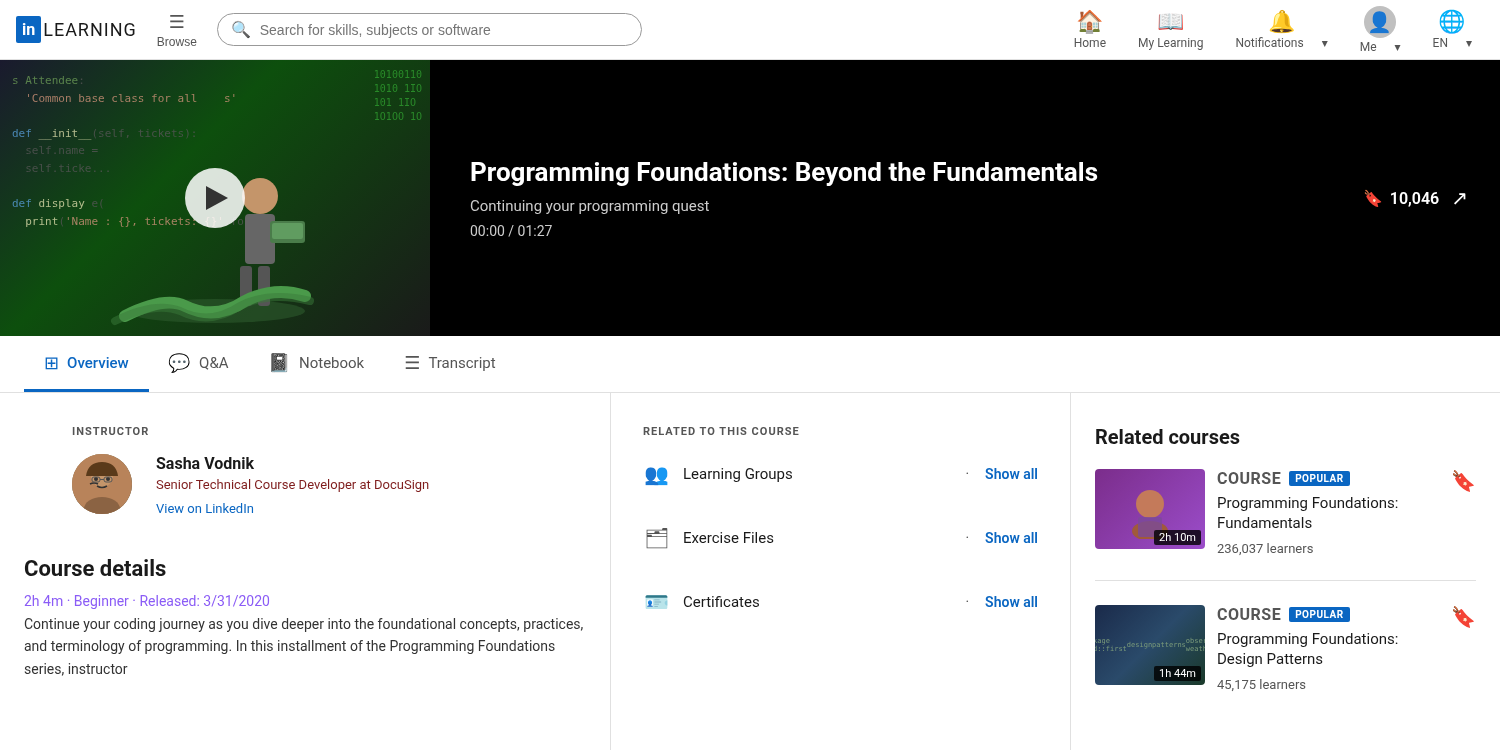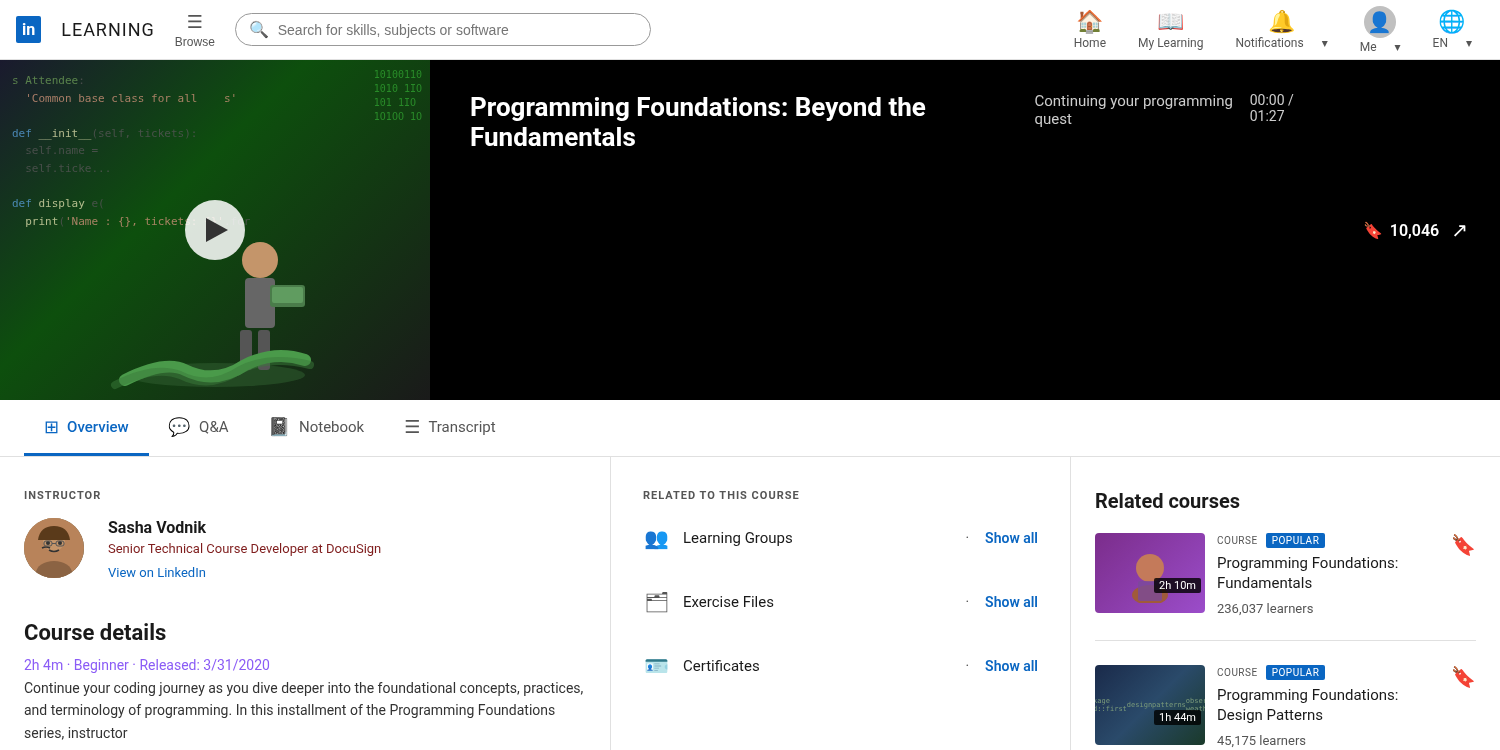--- a/index.html
+++ b/index.html
@@ -1,66 +1,66 @@
 <!DOCTYPE html>
 <html><head>
   <meta charset="utf-8">
   <style>
     * { box-sizing: border-box; margin: 0; padding: 0; }
     body { font-family: -apple-system, BlinkMacSystemFont, 'Segoe UI', Roboto, Arial, sans-serif; font-size: 14px; color: #1a1a1a; background: #fff; overflow-x: hidden; }
 
     
     .header { display: flex; align-items: center; height: 60px; padding: 0 16px; border-bottom: 1px solid #e0e0e0; background: #fff; position: sticky; top: 0; z-index: 100; gap: 12px; }
-    .header-logo { display: flex; align-items: center; gap: 20px; text-decoration: none; }
+    .header-logo { display: flex; align-items: center; gap: 2px; text-decoration: none; }
     .logo-box { background: #0a66c2; color: #fff; font-weight: 700; font-size: 16px; padding: 4px 6px; border-radius: 2px; }
     .logo-text { font-size: 18px; font-weight: 400; letter-spacing: 1px; color: #1a1a1a; text-transform: uppercase; }
     .browse-btn { display: flex; flex-direction: column; align-items: center; gap: 2px; cursor: pointer; padding: 4px 8px; border: none; background: none; font-size: 12px; color: #555; }
     .browse-icon { font-size: 18px; }
     .search-bar { display: flex; align-items: center; flex: 1; max-width: 480px; border: 1.5px solid #999; border-radius: 20px; padding: 6px 14px; gap: 8px; background: #fff; }
     .search-bar input { border: none; outline: none; font-size: 14px; flex: 1; color: #0369a1; background: transparent; }
     .search-icon-svg { color: #666; font-size: 16px; }
     .header-spacer { flex: 1; }
     .nav-items { display: flex; align-items: center; gap: 8px; }
     .nav-item { display: flex; flex-direction: column; align-items: center; gap: 2px; cursor: pointer; padding: 4px 12px; text-decoration: none; color: #555; font-size: 12px; border: none; background: none; }
     .nav-item-icon { font-size: 22px; color: #555; }
     .nav-item-label { font-size: 12px; color: #555; }
     .nav-item-with-arrow { display: flex; flex-direction: column; align-items: center; gap: 2px; cursor: pointer; }
     .nav-item-row { display: flex; align-items: center; gap: 18px; font-size: 12px; color: #555; }
     .avatar-circle { width: 32px; height: 32px; border-radius: 50%; background: #c0c0c0; display: flex; align-items: center; justify-content: center; overflow: hidden; }
 
     
-    .hero { display: flex; height: 340px; background: #000; }
+    .hero { display: flex; height: 276px; background: #000; }
     .hero-video { width: 430px; min-width: 430px; background: linear-gradient(135deg, #1a1a2e 0%, #0d4f0d 40%, #1a1a1a 100%); position: relative; display: flex; align-items: center; justify-content: center; overflow: hidden; }
     .hero-code-bg { position: absolute; top: 0; left: 0; width: 100%; height: 100%; padding: 12px; font-family: monospace; font-size: 11px; line-height: 1.6; color: #555; opacity: 0.8; }
     .hero-code-bg .kw { color: #569cd6; }
     .hero-code-bg .fn { color: #dcdcaa; }
     .hero-code-bg .st { color: #ce9178; }
     .hero-code-bg .cm { color: #6a9955; }
     .play-btn { position: absolute; width: 60px; height: 60px; border-radius: 50%; background: rgba(255,255,255,0.85); display: flex; align-items: center; justify-content: center; cursor: pointer; z-index: 10; }
     .play-icon { width: 0; height: 0; border-style: solid; border-width: 12px 0 12px 22px; border-color: transparent transparent transparent #333; margin-left: 4px; }
-    .hero-info { flex: 1; padding: 32px 40px; display: flex; justify-content: center; color: #fff; }
+    .hero-info { flex: 1; padding: 32px 40px; display: flex; flex-direction: column; justify-content: center; color: #fff; }
     .hero-title { font-size: 26px; font-weight: 700; margin-bottom: 10px; color: #fff; }
     .hero-subtitle { font-size: 15px; color: #ccc; margin-bottom: 8px; }
     .hero-time { font-size: 14px; color: #ccc; }
     .hero-actions { display: flex; align-items: center; gap: 12px; margin-left: auto; align-self: center; }
     .bookmark-count { display: flex; align-items: center; gap: 6px; color: #fff; font-size: 16px; font-weight: 600; }
     .share-icon { color: #fff; font-size: 20px; cursor: pointer; }
 
     
     .tabs { display: flex; align-items: center; border-bottom: 1px solid #e0e0e0; padding: 0 24px; gap: 0; }
     .tab { display: flex; align-items: center; gap: 8px; padding: 16px 20px; font-size: 15px; color: #555; cursor: pointer; border-bottom: 3px solid transparent; text-decoration: none; }
     .tab.active { color: #0a66c2; border-bottom-color: #0a66c2; font-weight: 500; }
     .tab-icon { font-size: 18px; }
 
     
     .main-content { display: flex; gap: 0; }
 
     
     .section-label { font-size: 11px; font-weight: 700; letter-spacing: 1px; color: #555; text-transform: uppercase; margin-bottom: 16px; }
-    .instructor-section { margin-bottom: 40px; }
+    .instructor-section { margin-bottom: 40px; margin-left: 48px; }
     .instructor-info { display: flex; align-items: flex-start; gap: 24px; }
     .instructor-avatar { width: 60px; height: 60px; border-radius: 50%; background: #8B7355; overflow: hidden; flex-shrink: 0; }
     .instructor-avatar-inner { width: 100%; height: 100%; background: radial-gradient(circle at 40% 35%, #c4956a 30%, #8B7355 70%); position: relative; }
     .instructor-details { }
     .instructor-name { font-size: 16px; font-weight: 700; margin-bottom: 4px; }
     .instructor-title { font-size: 13px; color: #7f1d1d; margin-bottom: 8px; }
     .linkedin-link { color: #0a66c2; font-size: 13px; text-decoration: none; cursor: pointer; }
     .related-label { font-size: 11px; font-weight: 700; letter-spacing: 1px; color: #555; text-transform: uppercase; margin-bottom: 24px; }
     .related-item { display: flex; align-items: center; gap: 12px; margin-bottom: 20px; padding-bottom: 20px; }
     .related-item-icon { font-size: 20px; color: #555; width: 28px; text-align: center; flex-shrink: 0; }
@@ -74,25 +74,25 @@
     .course-meta { font-size: 14px; color: #8b5cf6; margin-bottom: 4px; }
     .course-description { font-size: 14px; line-height: 1.6; color: #333; }
 
     
     .right-sidebar { width: 430px; min-width: 430px; padding: 32px 24px; border-left: 1px solid #e0e0e0; }
     .related-courses-title { font-size: 20px; font-weight: 700; margin-bottom: 20px; }
     .course-card { display: flex; gap: 12px; margin-bottom: 24px; padding-bottom: 24px; border-bottom: 1px solid #e0e0e0; align-items: flex-start; }
     .course-thumb { width: 110px; height: 80px; border-radius: 4px; overflow: hidden; position: relative; flex-shrink: 0; }
     .course-thumb-purple { background: linear-gradient(135deg, #7b2d8b 0%, #9b4dca 100%); display: flex; align-items: center; justify-content: center; }
     .course-thumb-code { background: linear-gradient(135deg, #1a2a4a 0%, #2a4a6a 50%, #1a3a2a 100%); display: flex; align-items: center; justify-content: center; font-family: monospace; font-size: 8px; color: #7a9a7a; padding: 6px; }
-    .thumb-duration { position: absolute; bottom: 20px; right: 4px; background: rgba(0,0,0,0.8); color: #fff; font-size: 11px; padding: 1px 5px; border-radius: 2px; }
+    .thumb-duration { position: absolute; bottom: 4px; right: 4px; background: rgba(0,0,0,0.8); color: #fff; font-size: 11px; padding: 1px 5px; border-radius: 2px; }
     .course-card-info { flex: 1; }
     .course-type-row { display: flex; align-items: center; gap: 8px; margin-bottom: 6px; }
-    .course-type-label { font-size: 10px; font-weight: 400; letter-spacing: 0.5px; color: #555; text-transform: uppercase; }
-    .popular-badge { background: #0a66c2; color: #fff; font-size: 10px; font-weight: 400; padding: 2px 6px; border-radius: 2px; text-transform: uppercase; letter-spacing: 0.5px; }
+    .course-type-label { font-size: 16px; font-weight: 700; letter-spacing: 0.5px; color: #555; text-transform: uppercase; }
+    .popular-badge { background: #0a66c2; color: #fff; font-size: 10px; font-weight: 700; padding: 2px 6px; border-radius: 2px; text-transform: uppercase; letter-spacing: 0.5px; }
     .course-card-title { font-size: 15px; font-weight: 400; line-height: 1.3; margin-bottom: 8px; }
     .course-learners { font-size: 13px; color: #555; }
     .bookmark-icon { color: #0a66c2; font-size: 20px; cursor: pointer; }
 
     
     .two-col { display: flex; }
     .left-col { flex: 1; padding: 32px 24px 32px 24px; }
     .mid-col { width: 460px; border-left: 1px solid #e0e0e0; padding: 32px 32px; }
   </style>
 </head>

